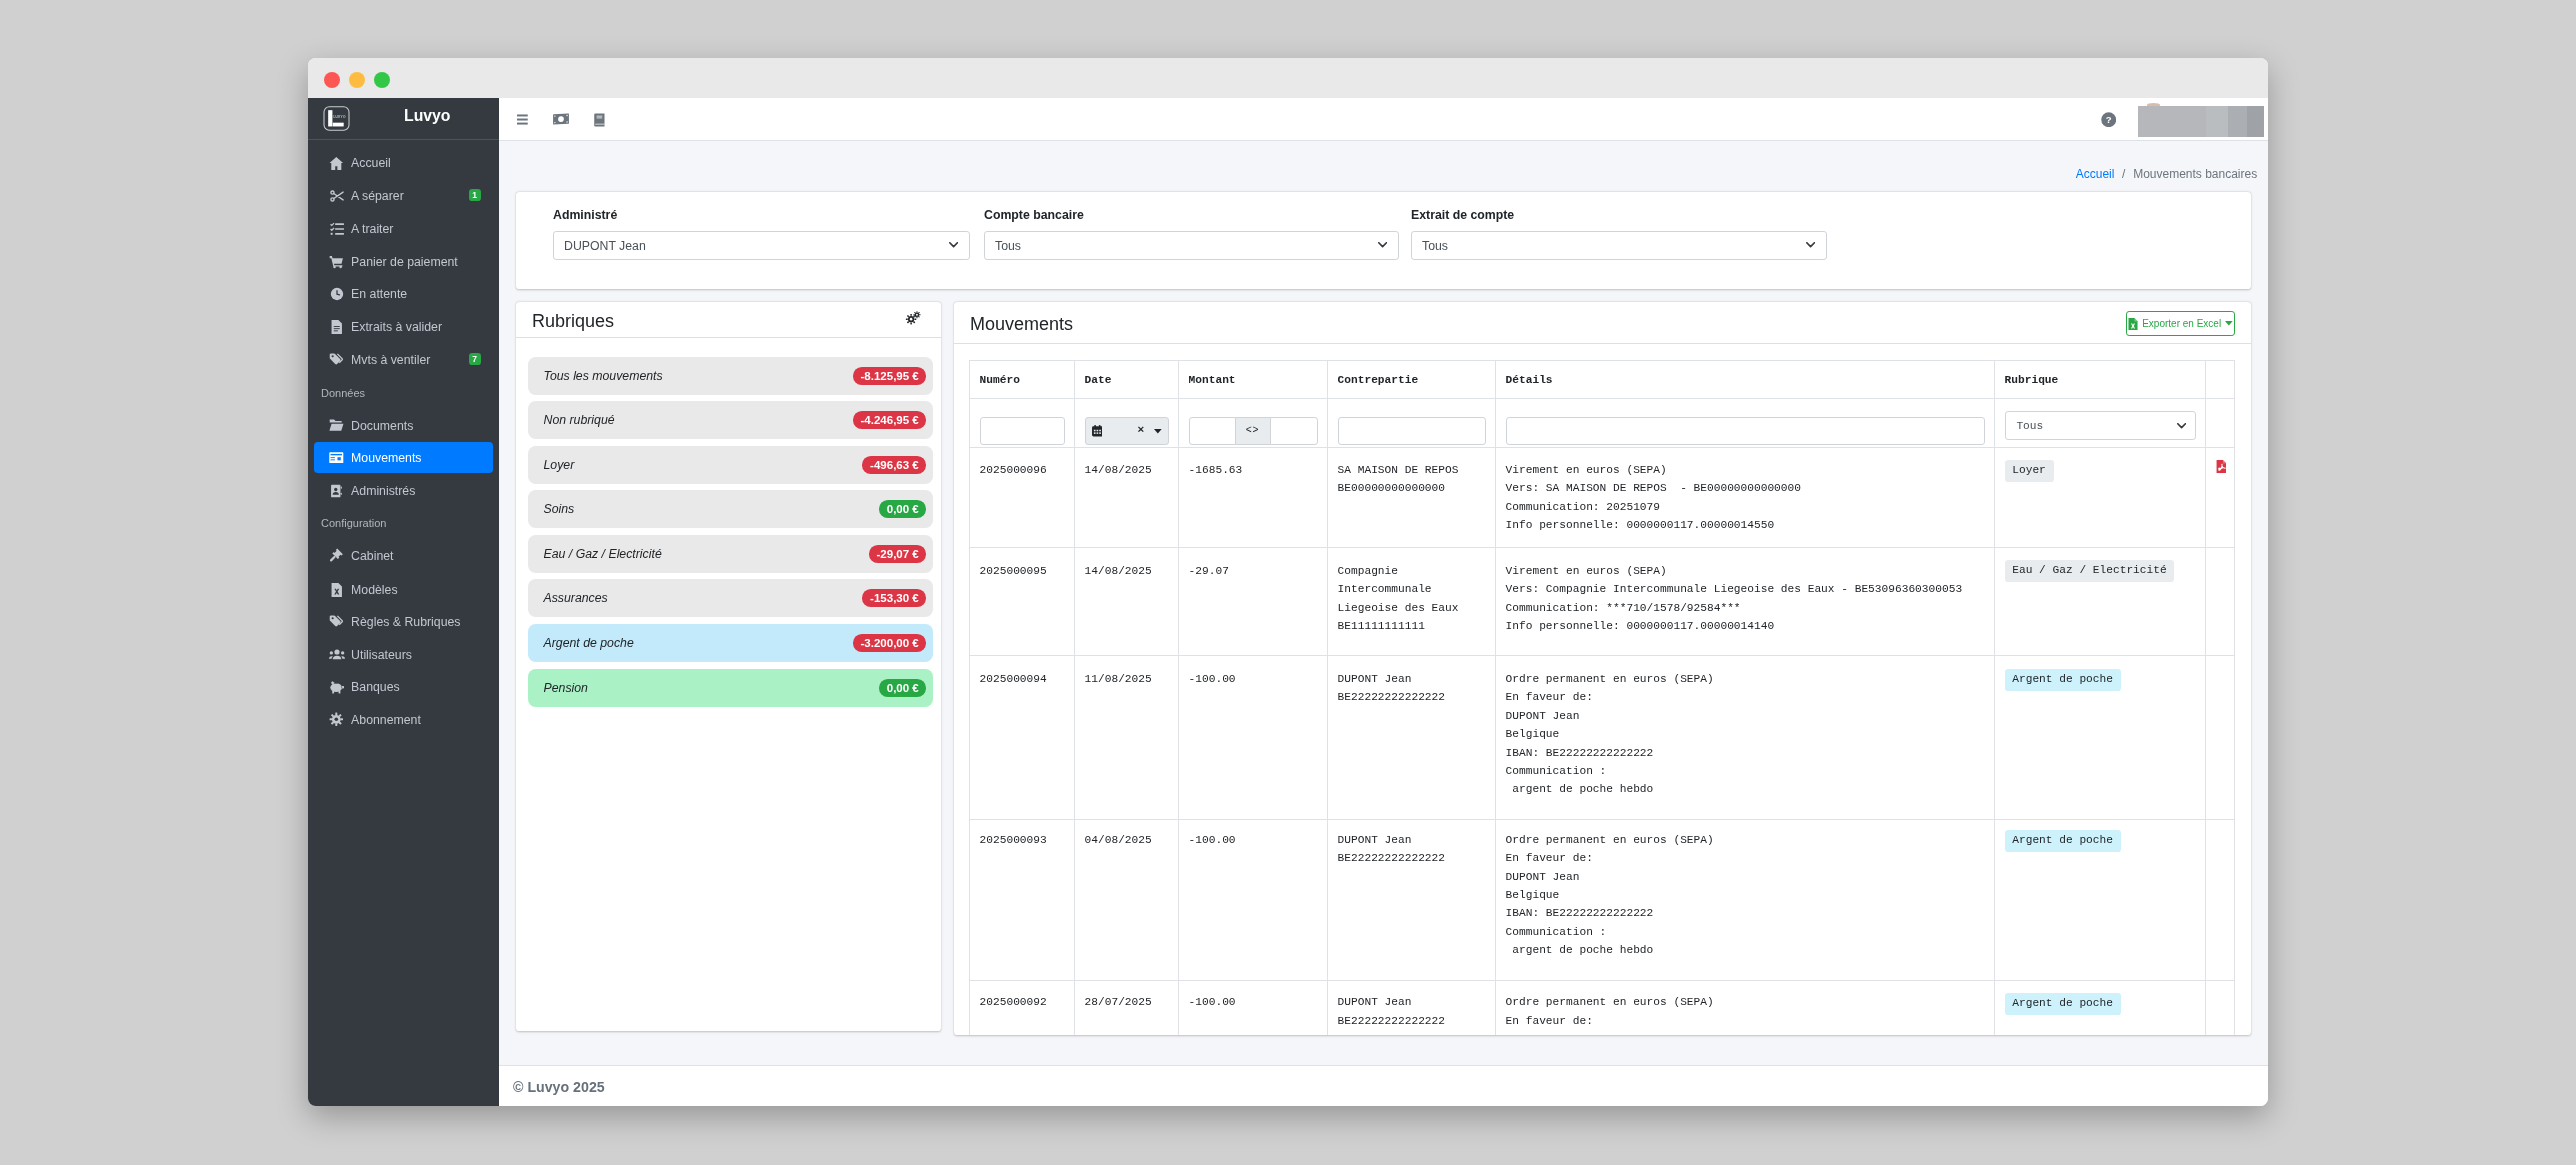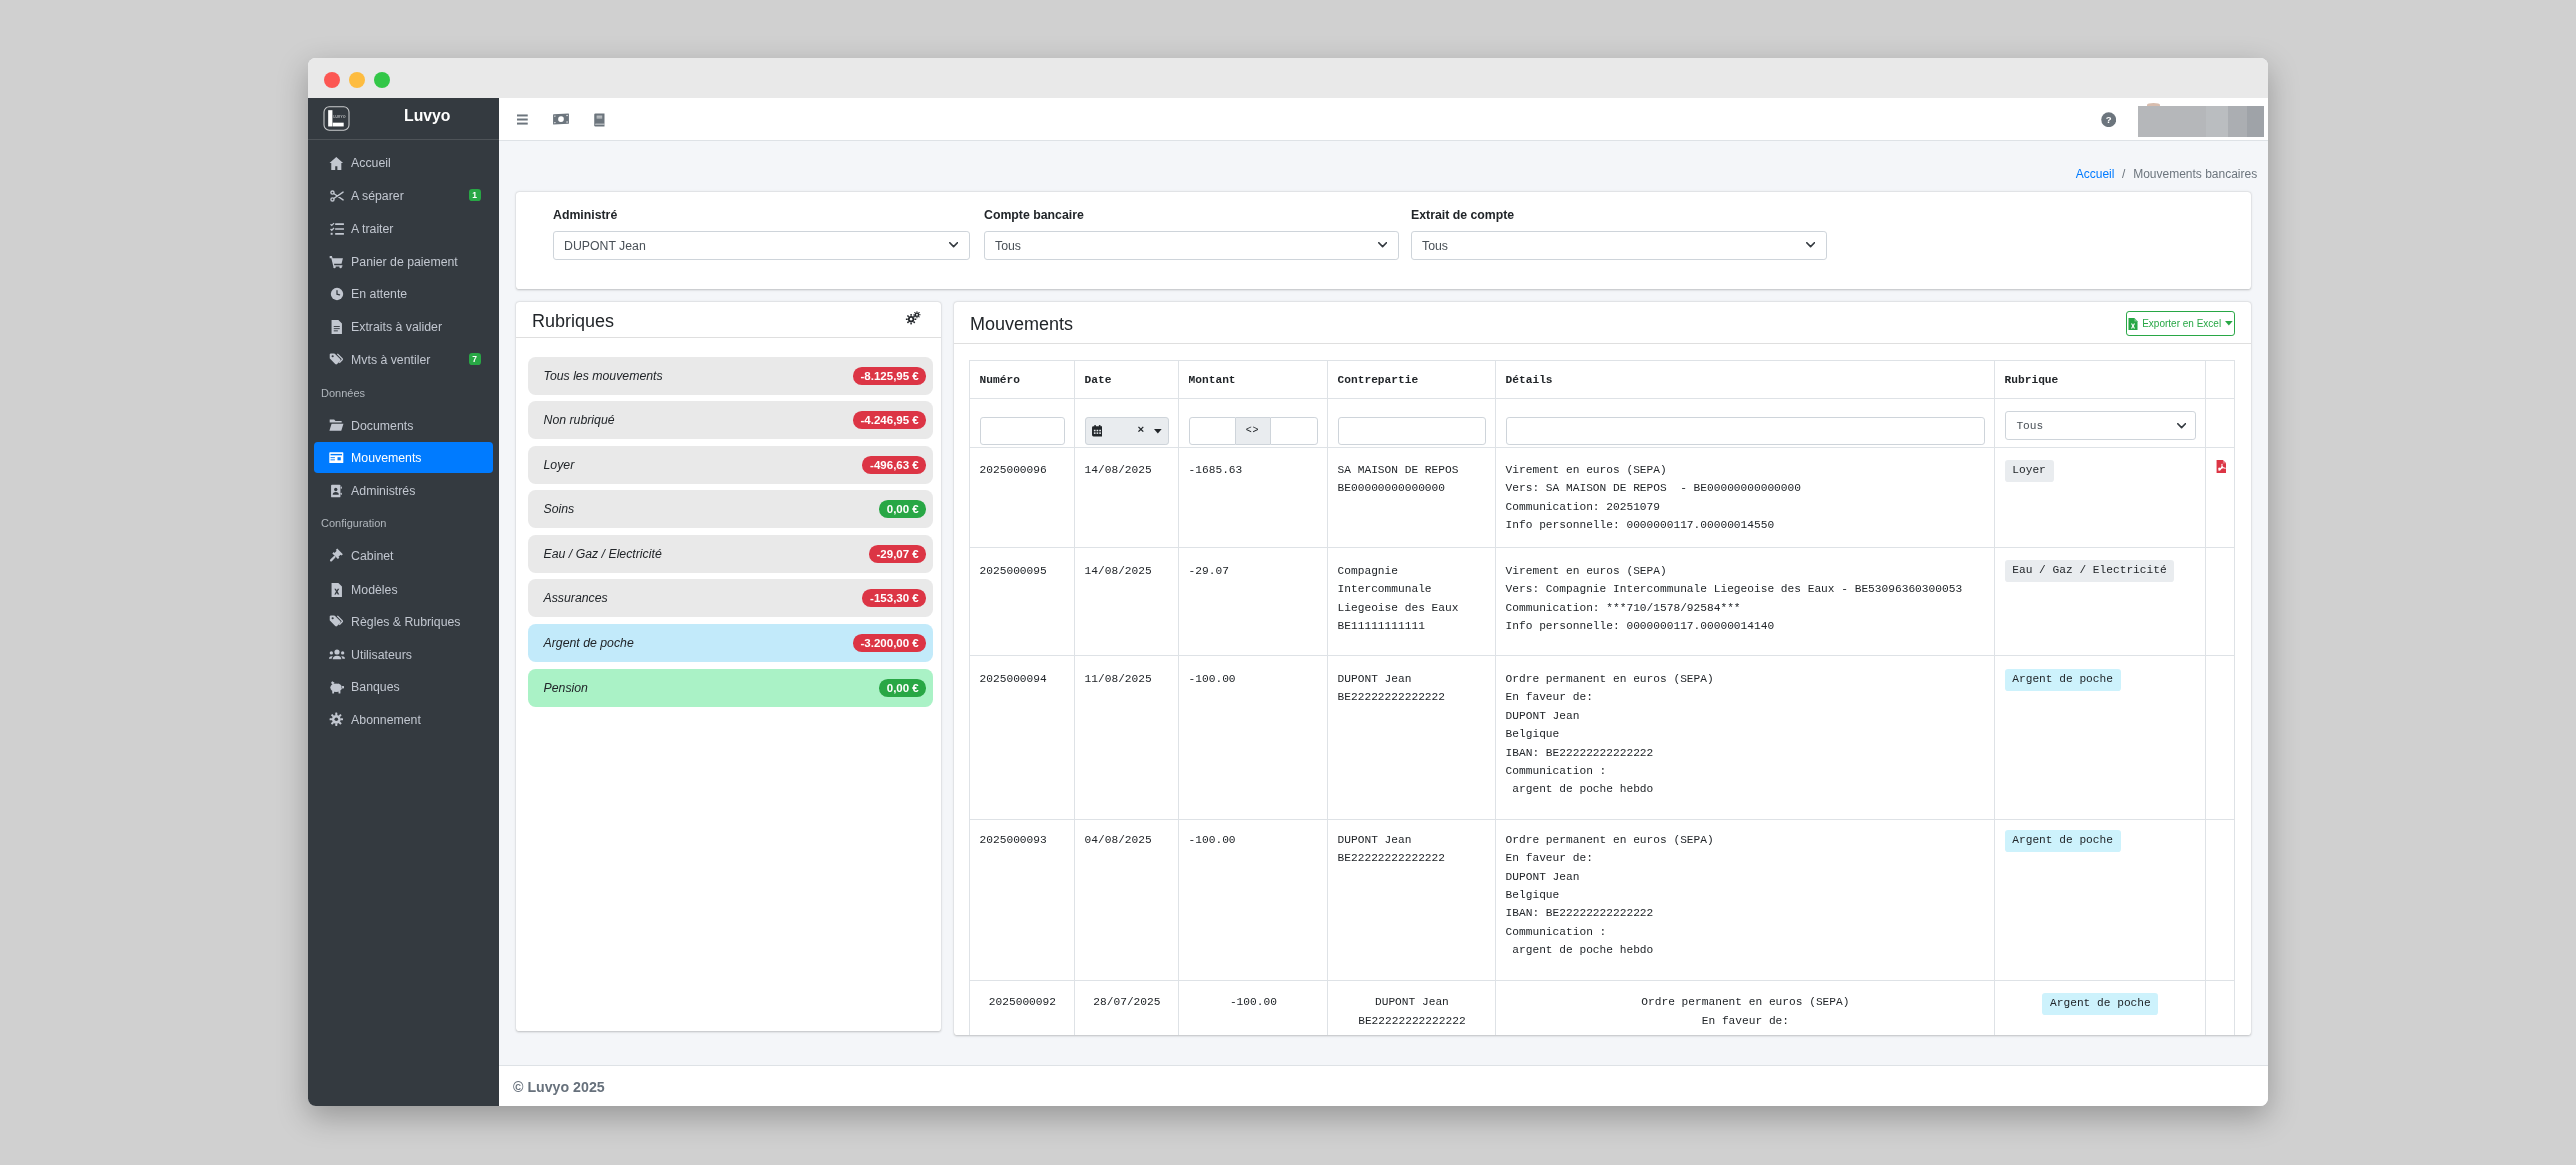--- a/index.html
+++ b/index.html
@@ -67,21 +67,21 @@
 .mgroup .m1 { width:47px; border:0.8px solid #ced4da; border-radius:3.1px 0 0 3.1px; background:#fff; }
 .mgroup .m2 { width:34px; border-top:0.8px solid #ced4da; border-bottom:0.8px solid #ced4da; background:#e9ecef; color:#212529; font-size:10px; display:flex; align-items:center; justify-content:center; letter-spacing:0.8px; }
 .mgroup .m3 { flex:1; border:0.8px solid #ced4da; border-radius:0 3.1px 3.1px 0; background:#fff; }
 .fsel { position:relative; margin-top:12.3px; height:29px; border:0.8px solid #ced4da; border-radius:3.1px; background:#fff; font-size:11.2px; color:#495057; line-height:28px; padding-left:10.8px; }
 .fsel .chev { position:absolute; right:9.2px; top:10.8px; }
 td .cell { line-height:18.4px; white-space:pre; }
 tr.r1 .cell { padding-top:13px; }
 tr.r2 .cell { padding-top:14px; }
 tr.r3 .cell { padding-top:14px; }
 tr.r4 .cell { padding-top:10.8px; }
-tr.r5 .cell { padding-top:12.3px;text-align:center; }
+tr.r5 .cell { padding-top:12.3px; }
 tr.r1 td:nth-child(6) .cell, tr.r2 td:nth-child(6) .cell, tr.r5 td:nth-child(6) .cell { padding-top:12.3px; }
 tr.r3 td:nth-child(6) .cell { padding-top:13px; }
 tr.r4 td:nth-child(6) .cell { padding-top:10px; }
 tr.r1 td:nth-child(7) .cell { padding-top:12.3px; }
 .tag { display:inline-block; height:21.5px; line-height:21.5px; padding:0 7.7px; border-radius:3.1px; background:#e9ecef; }
 .tag.blue { background:#cdf2fc; }
 .redact { position:absolute; top:7.7px; right:3.8px; width:126px; height:31px; background:#b5b7ba; }
 .redact i { position:absolute; top:0; height:100%; }
 </style>
 </head>

